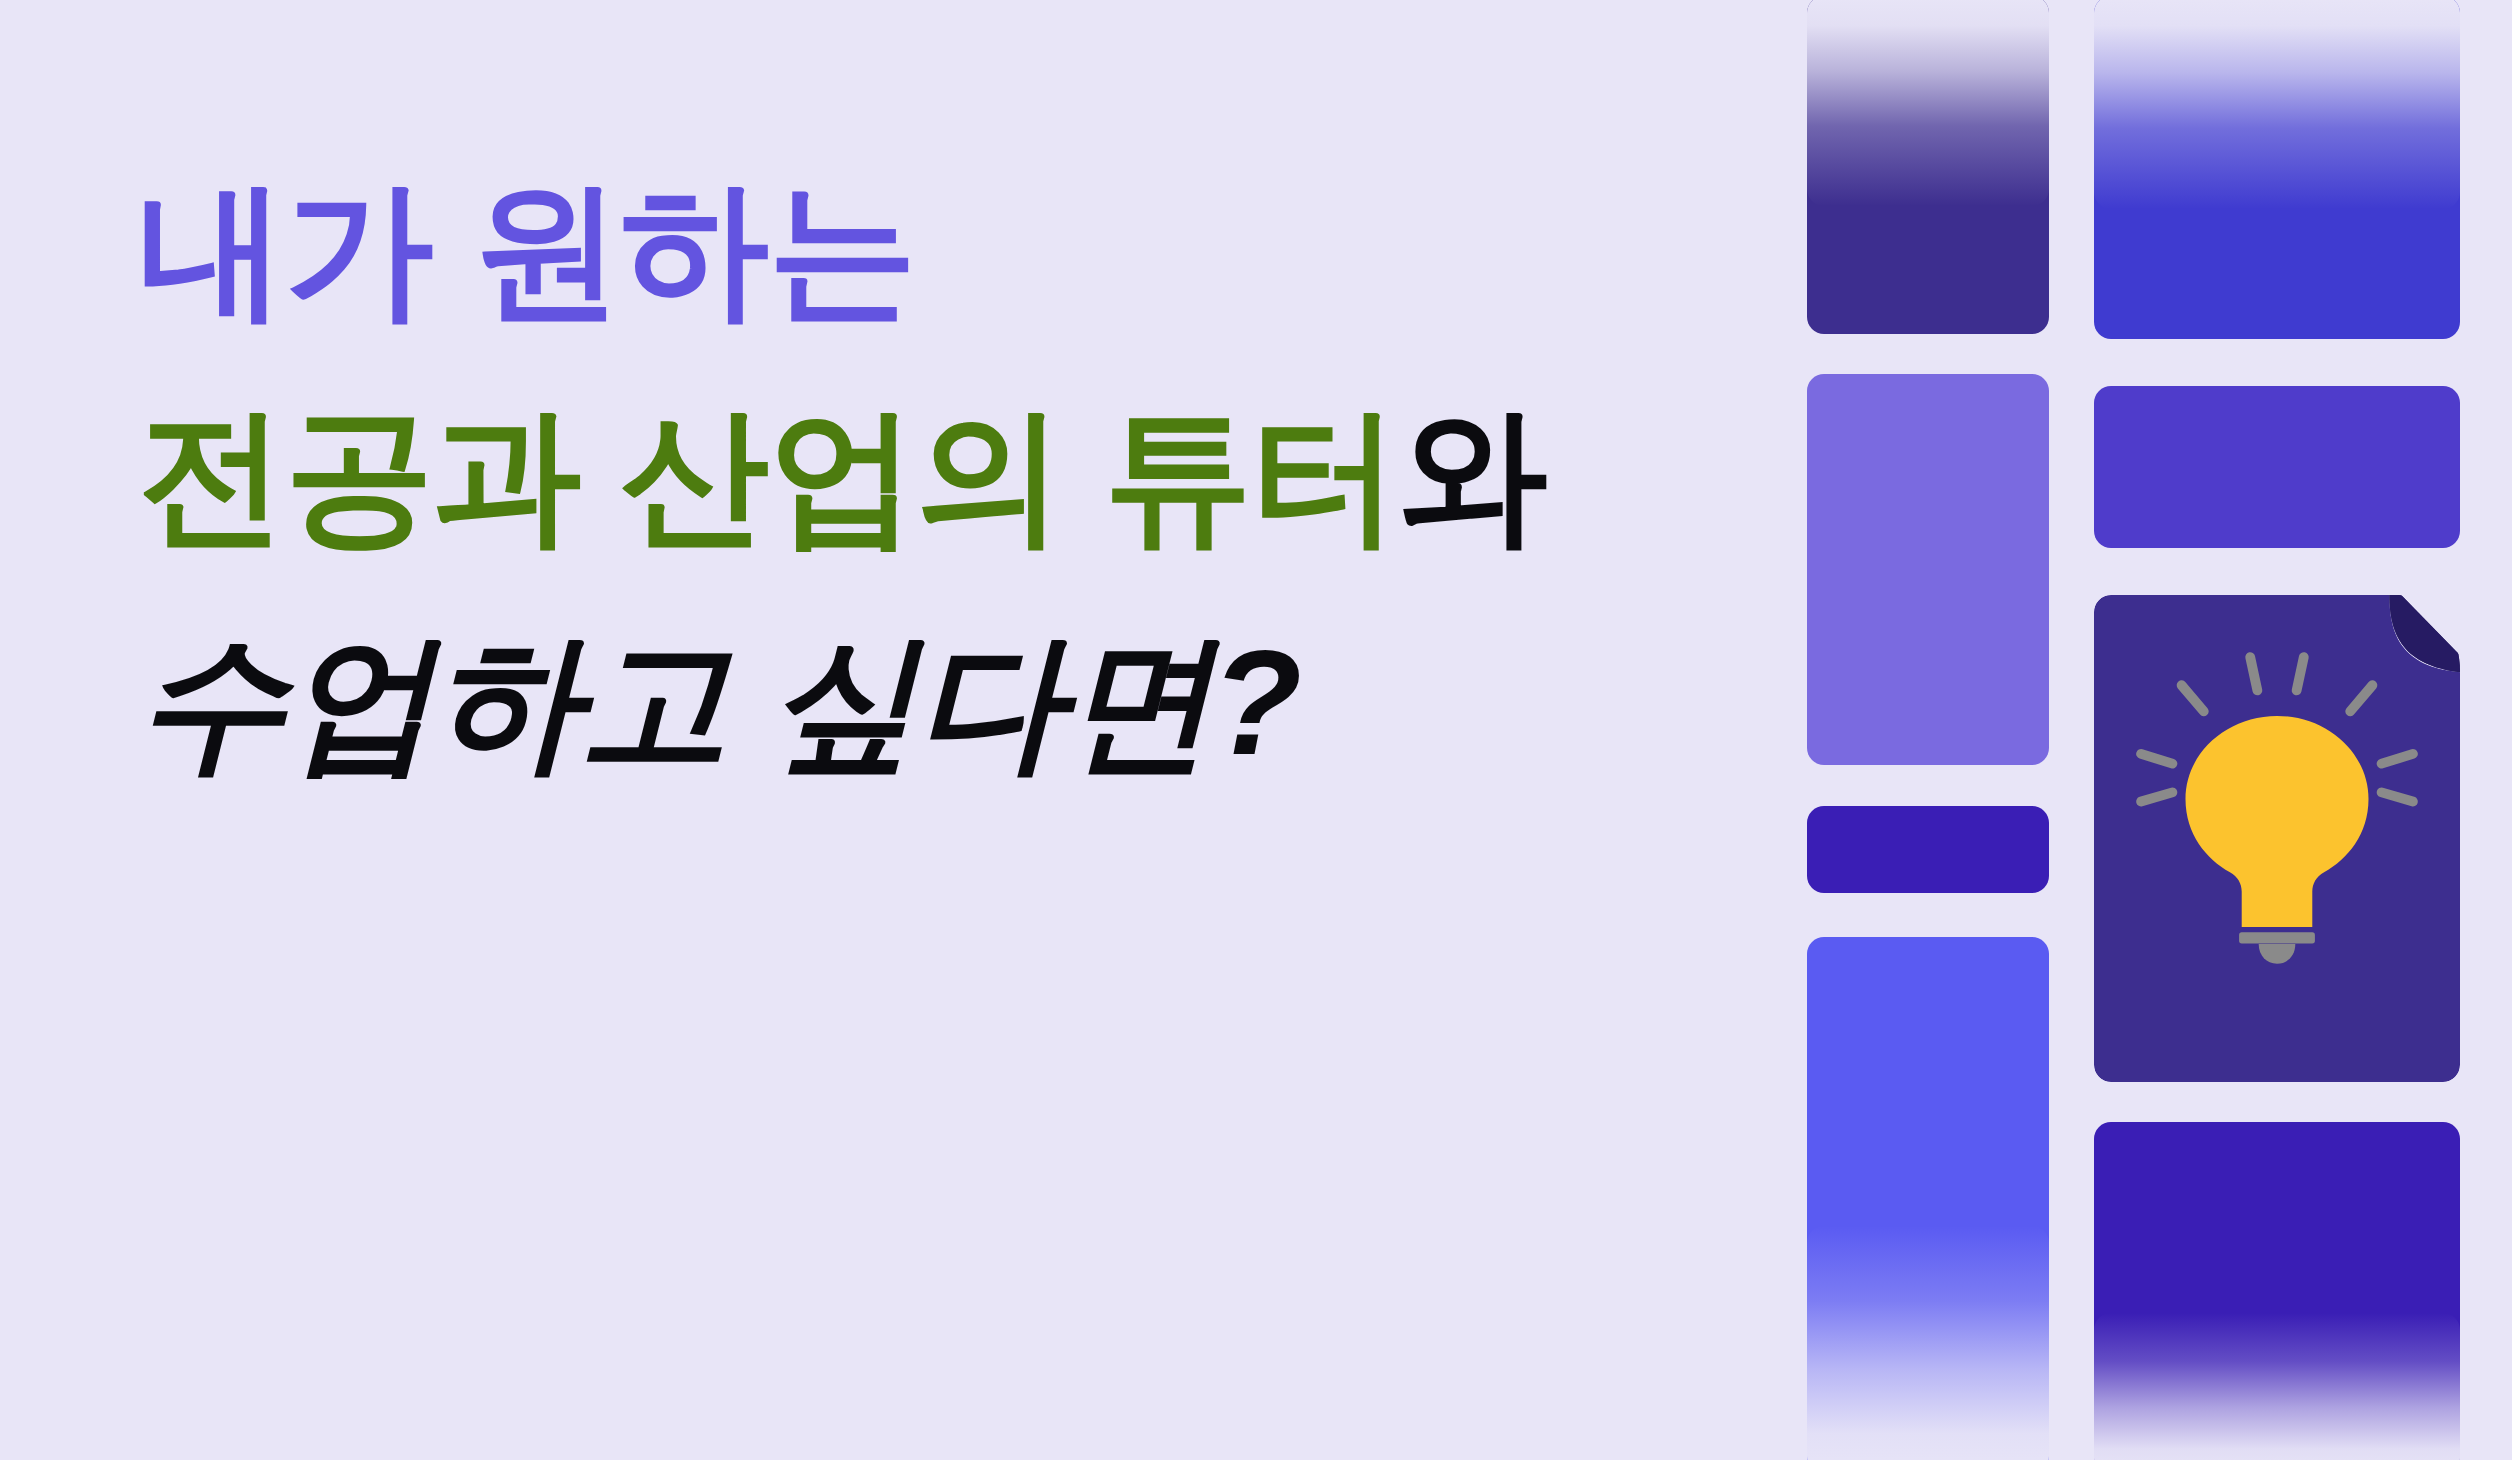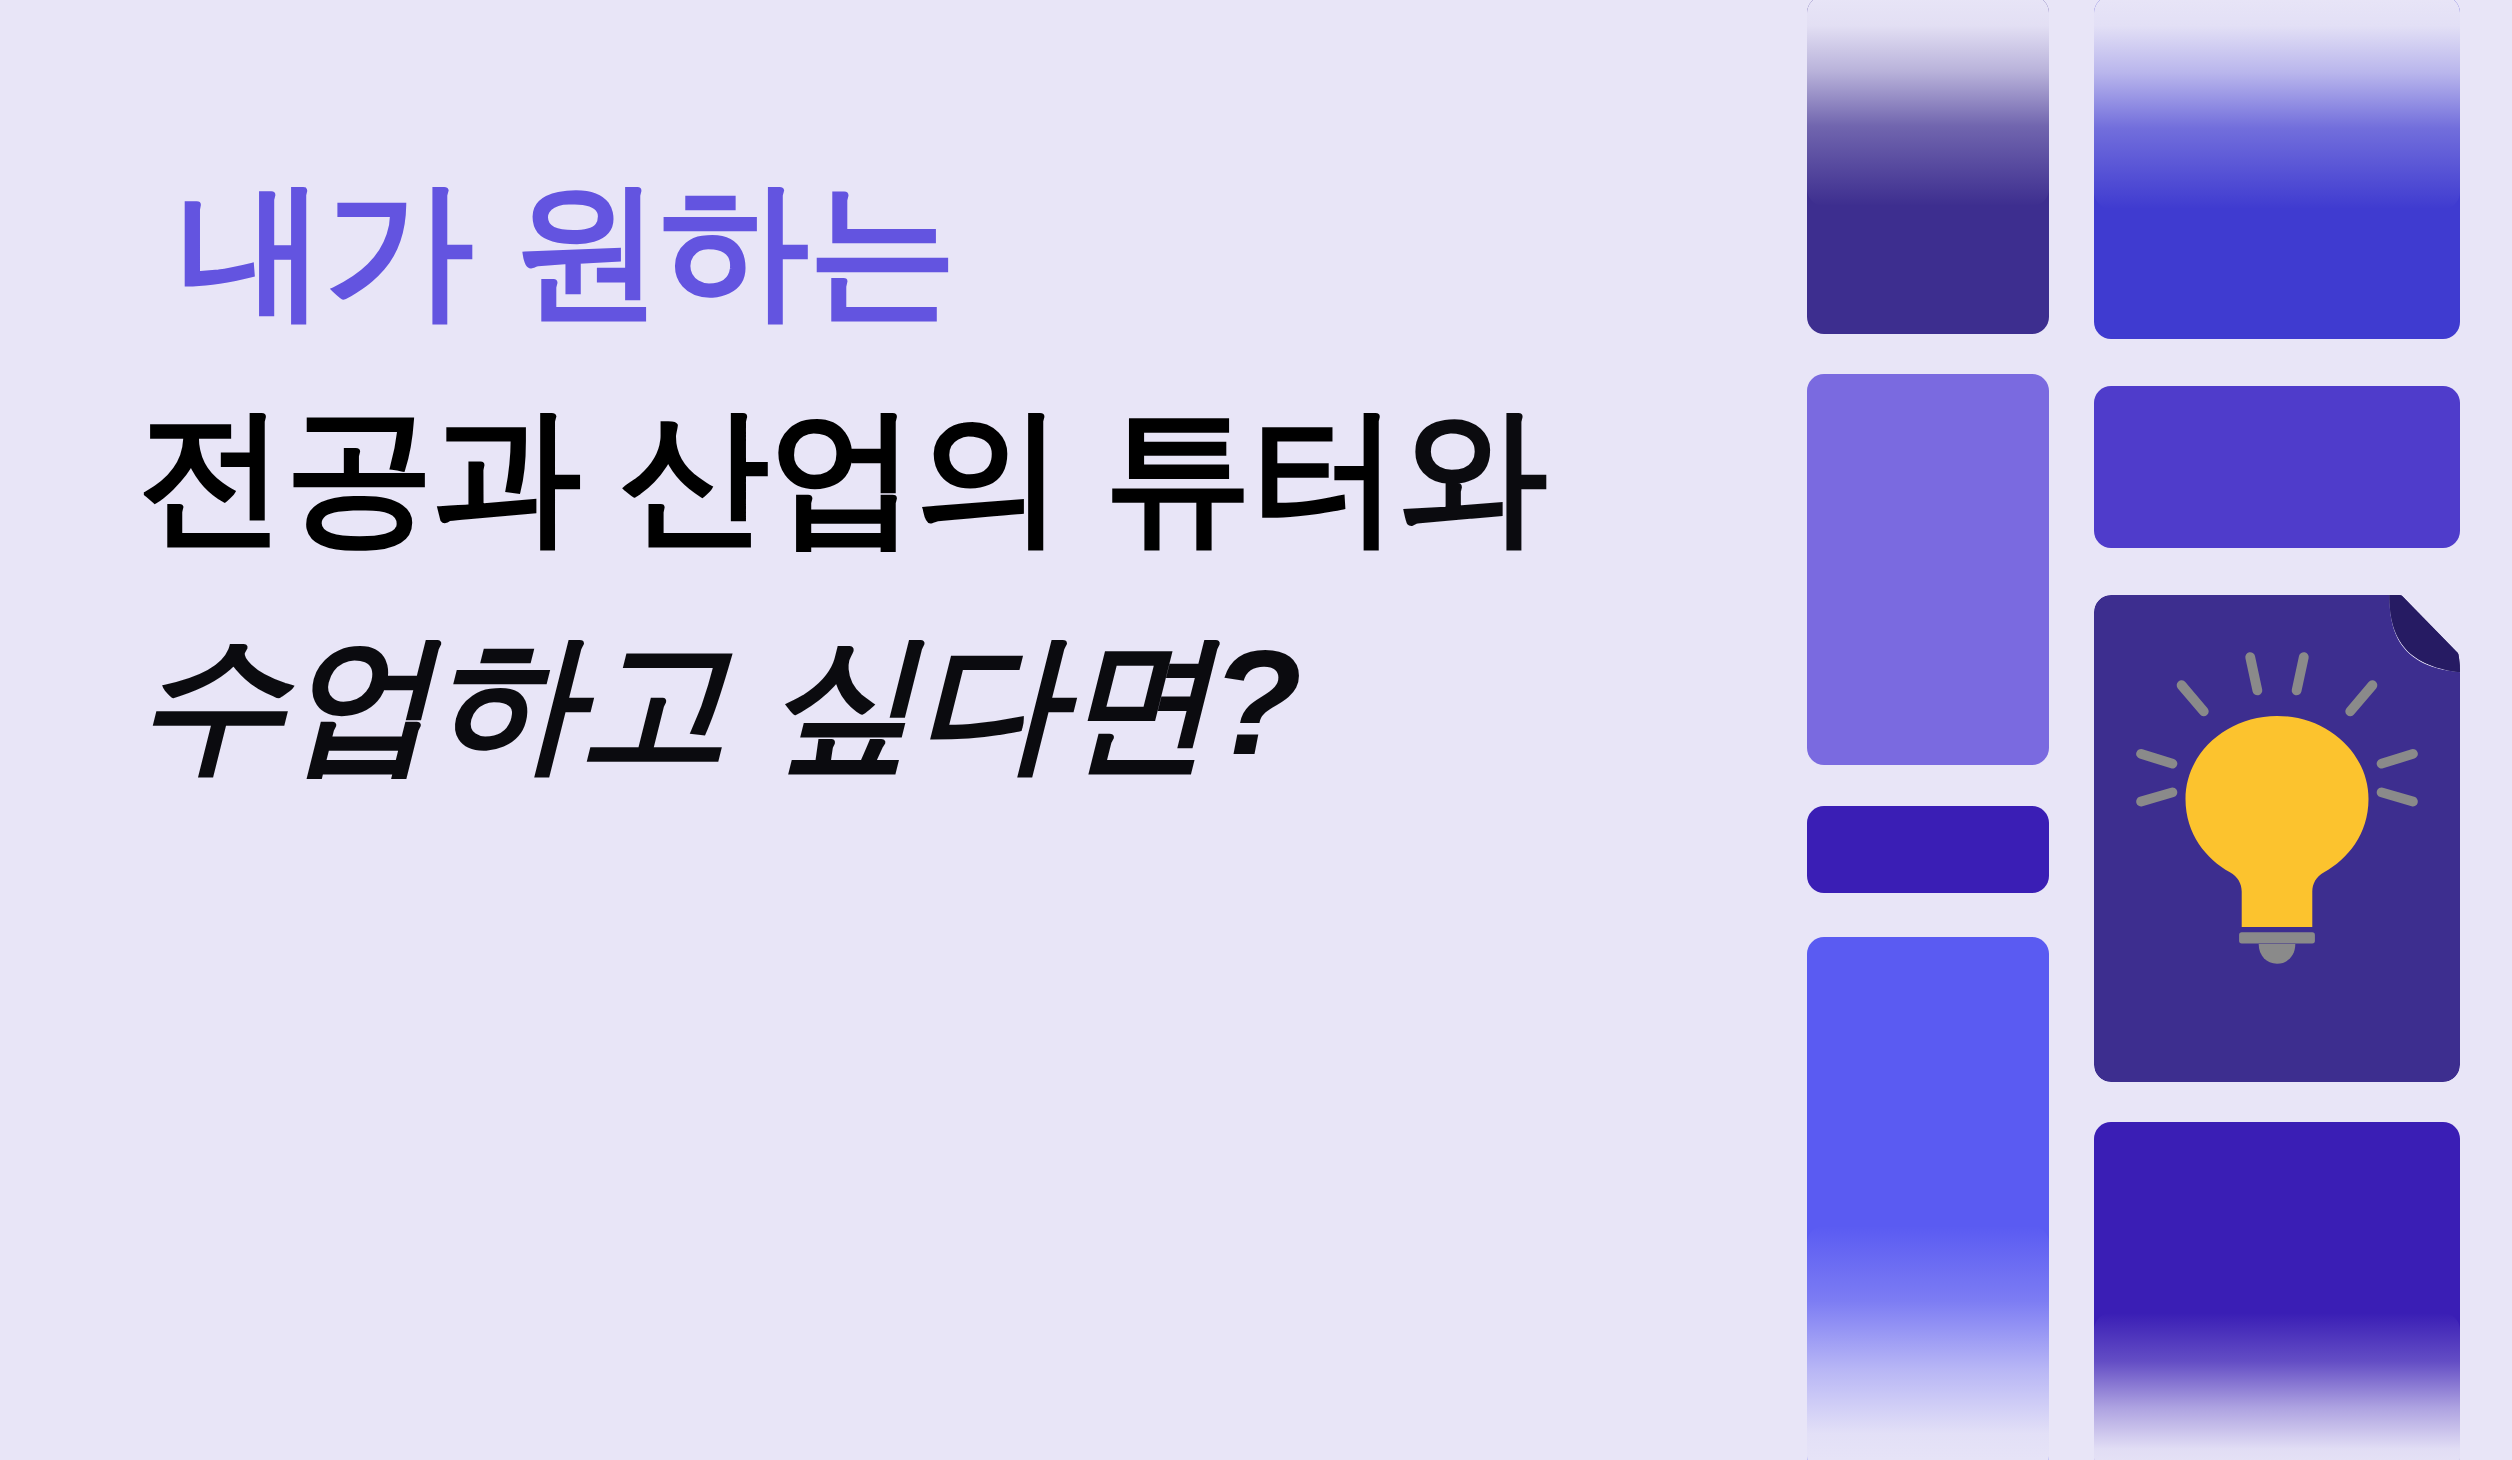--- a/index.html
+++ b/index.html
@@ -61,25 +61,25 @@
     overflow:hidden;
   }
   .bulb-card svg { display:block; width:100%; height:100%; }
 </style>
 </head>
 <body style="background: rgb(232, 229, 247);">
 
 <div class="headline">
 
   <div class="line">
-    <span class="seg-purple" style="color: rgb(99, 84, 224); margin-left: 40px;">내가 원하는</span>
+    <span class="seg-purple" style="color: rgb(99, 84, 224);">내가 원하는</span>
   </div>
 
   <div class="line">
-    <span class="seg-purple" style="color: #000000; text-align: center;">전공과 산업의 튜터</span><span class="seg-black" style="color: rgb(11, 11, 15);">와</span>
+    <span class="seg-purple" style="color: #4d7c0f; text-align: center;">전공과 산업의 튜터</span><span class="seg-black" style="color: rgb(11, 11, 15);">와</span>
   </div>
 
   <div class="line">
     <span class="seg-black" style="color: rgb(11, 11, 15); font-style: italic;">수업하고 싶다면?</span>
   </div>
 
 </div>
 
 <div class="graphic">
 

